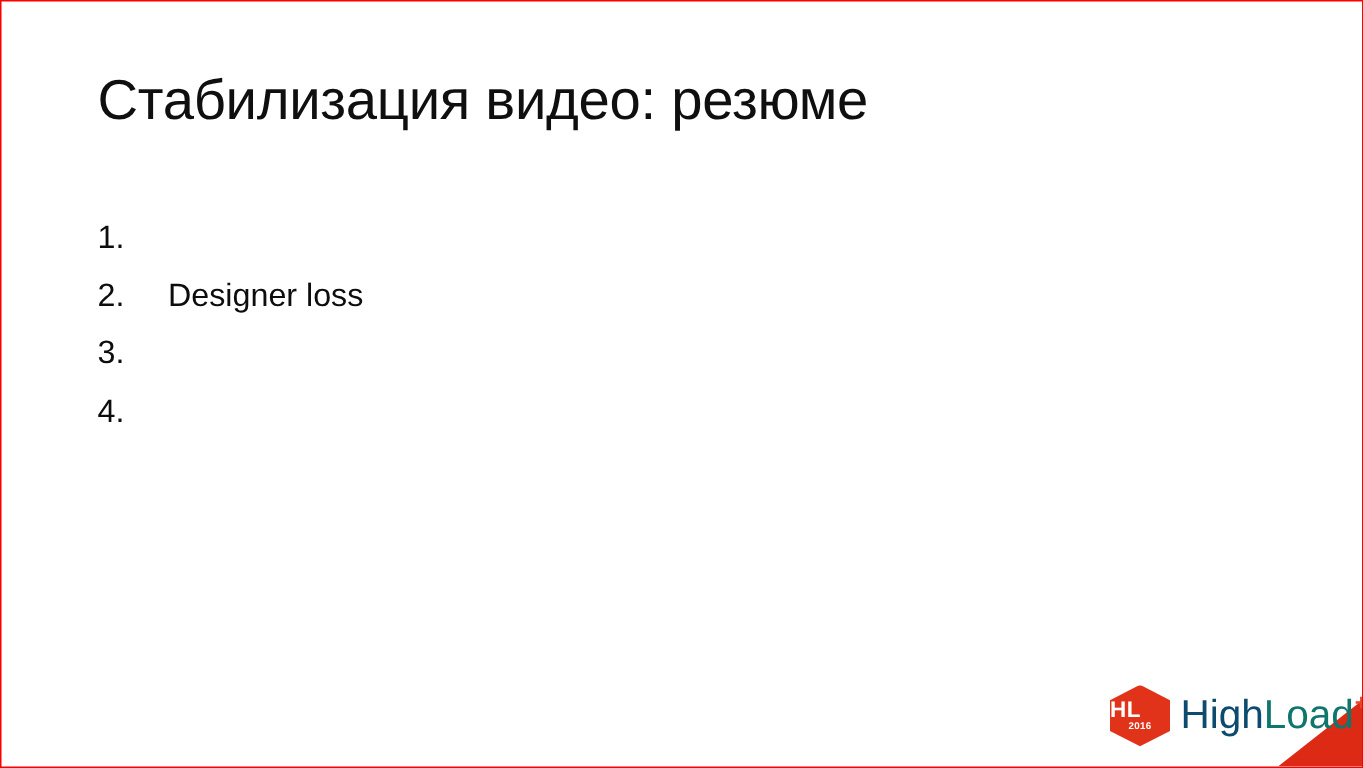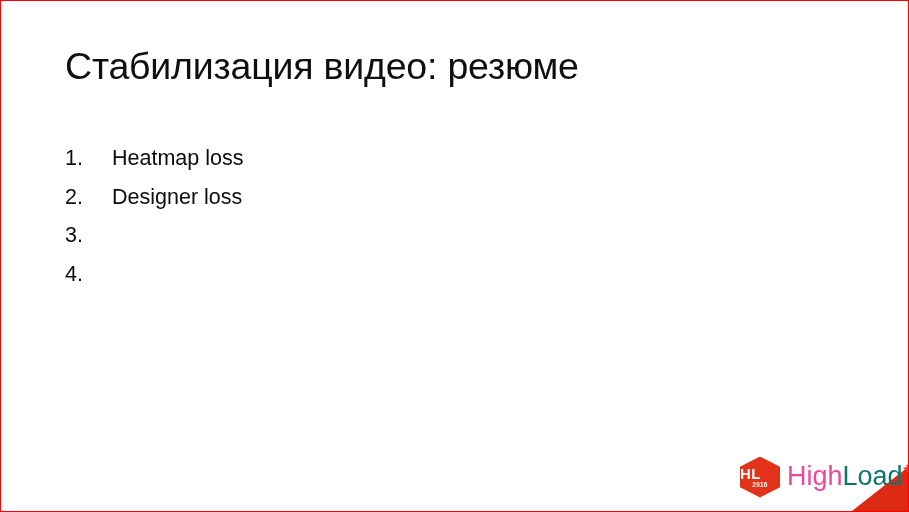--- a/index.html
+++ b/index.html
@@ -118,21 +118,21 @@
   }
   .logo-wordmark {
     margin-left: 7px;
     font-size: 27px;
     line-height: 1;
     white-space: nowrap;
     position: relative;
     top: -1px;
   }
   .word-high {
-    color: #ec4899;
+    color: #0c4a6e;
     font-weight: 400;
   }
   .word-load {
     color: #0f766e;
     font-weight: normal;
   }
   .word-plus {
     color: #e8462a;
     font-weight: bold;
     font-size: 15px;
@@ -146,21 +146,20 @@
 </head>
 <body>
 
 <div class="slide">
 
   <h1 class="slide-title">Стабилизация видео: резюме</h1>
 
   <ol class="content-list">
     <li class="list-item">
       <span class="list-marker">1.</span>
-      <span class="list-text">Heatmap loss</span>
     </li>
     <li class="list-item">
       <span class="list-marker">2.</span>
       <span class="list-text">Designer loss</span>
     </li>
     <li class="list-item">
       <span class="list-marker">3.</span>
     </li>
     <li class="list-item">
       <span class="list-marker">4.</span>

